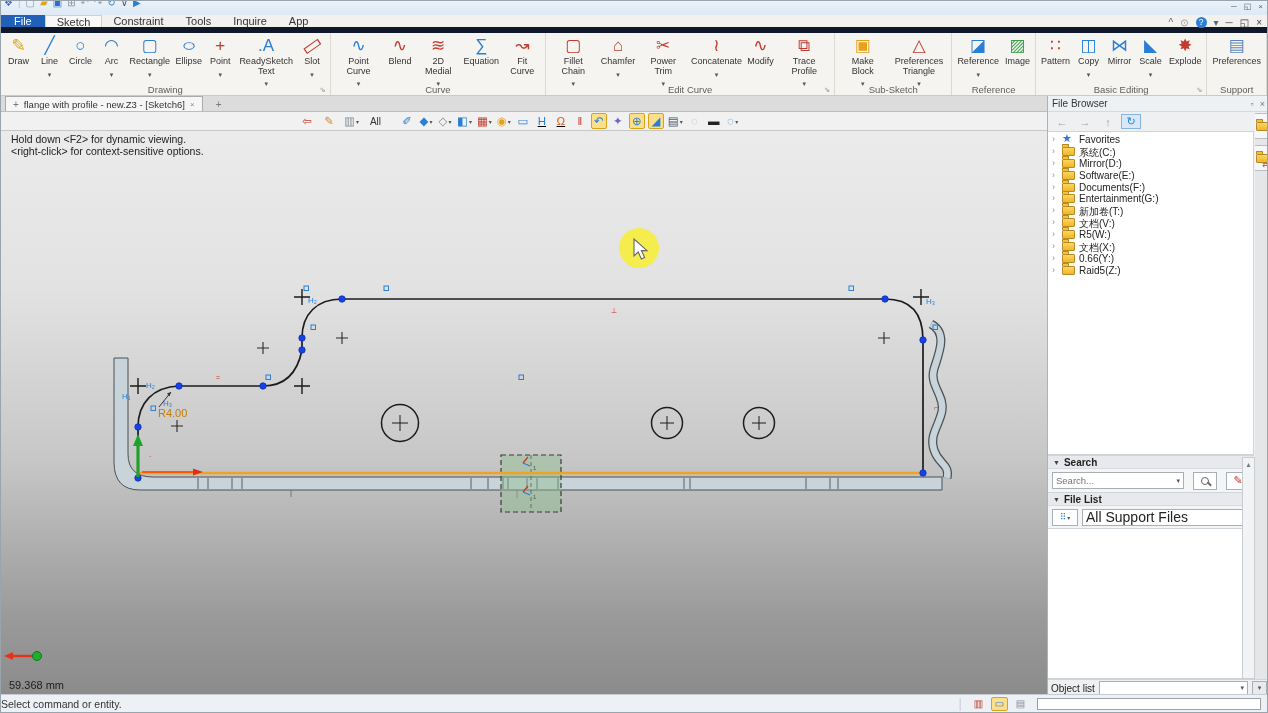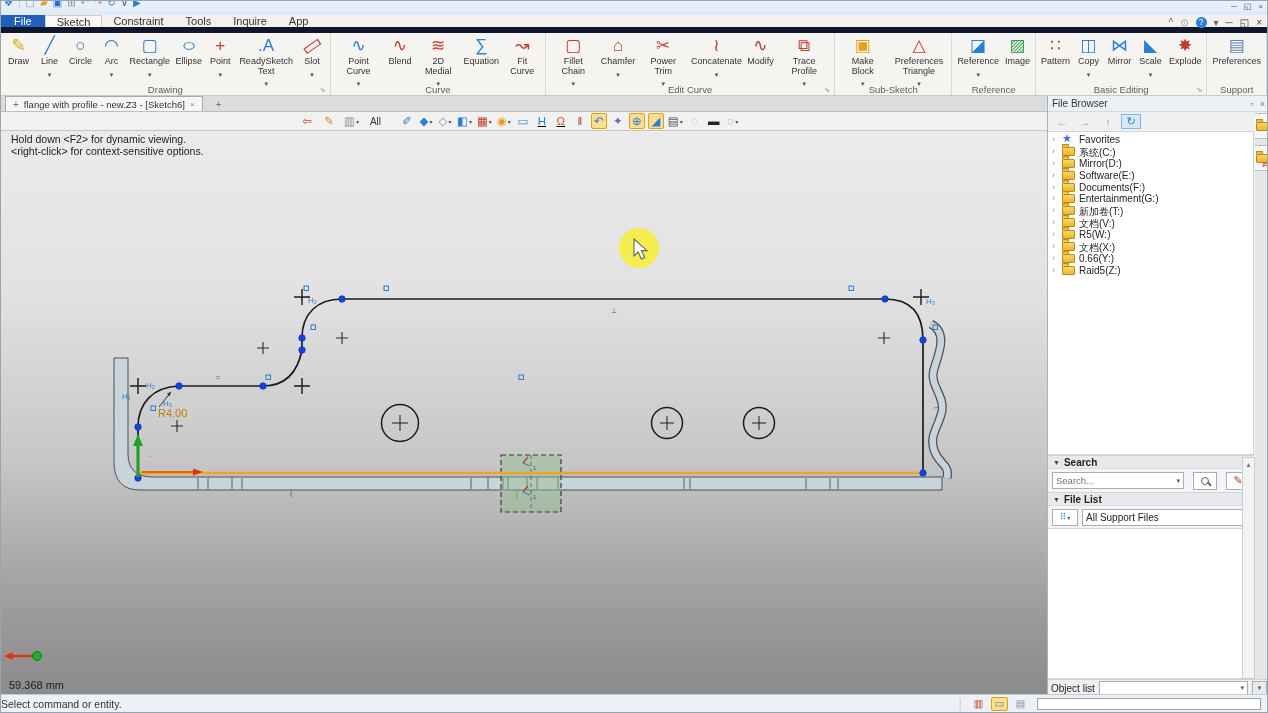--- a/index.html
+++ b/index.html
@@ -725,21 +725,21 @@
       </div>
 
       <div class="phead">
           <span>File List</span>
         </div>
       <div id="flrow">
         <div class="viewbtn">
             <span>⠿</span>
           </div>
         <div class="combo">
-          <span style="font-size:10px;color:#222">All Support Files</span>
+          <span style="font-size:14px;color:#222">All Support Files</span>
           <span class="sp" style="flex:1"></span>
           <span class="car">▾</span>
         </div>
       </div>
 
       <div id="fl-filler"></div>
     </div>
 
     <div id="fb-scroll"></div>
 

